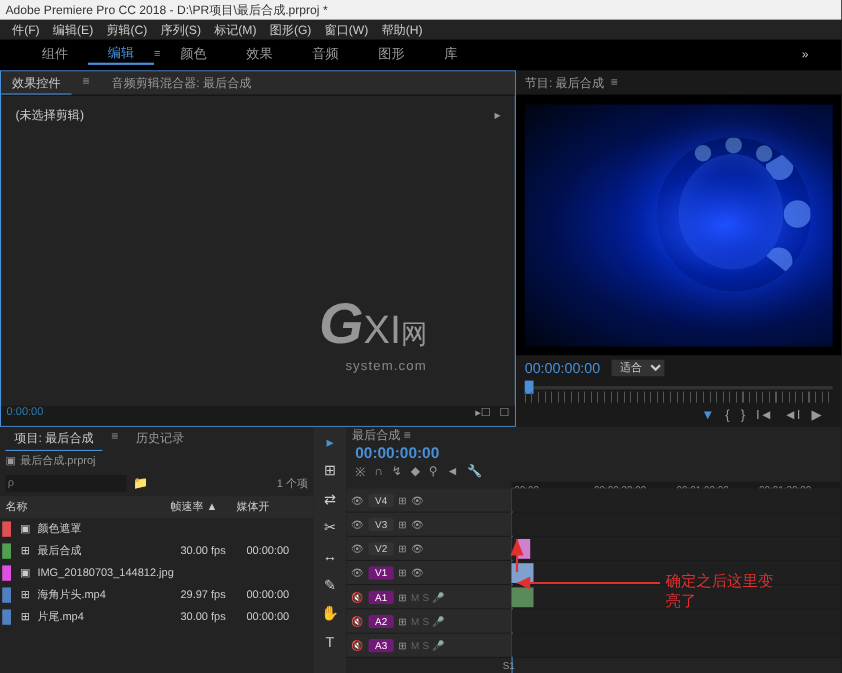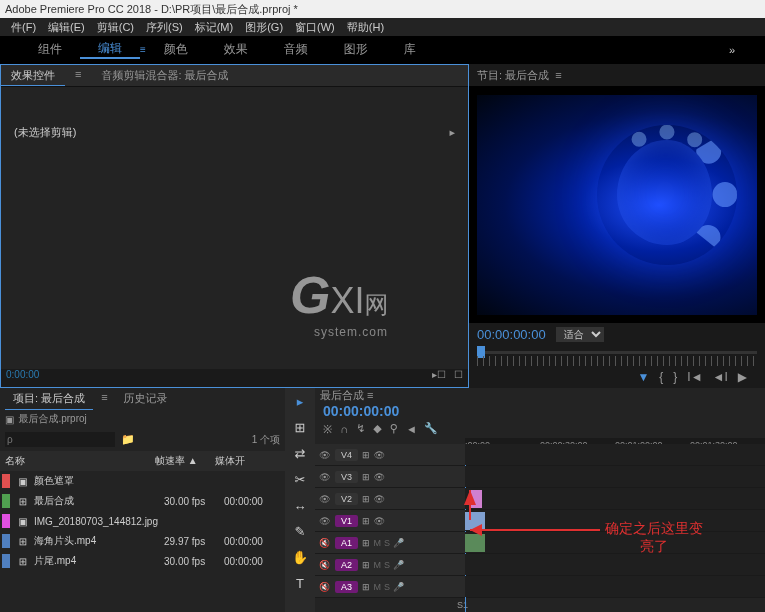--- a/index.html
+++ b/index.html
@@ -10,21 +10,21 @@
 .tabbar { background: #000000; height: 28px; display: flex; align-items: center; padding: 0 20px; border-bottom: 1px solid #000; }
 .tabbar .tab { padding: 0 18px; font-size: 12px; color: #999; }
 .tabbar .tab.active { color: #4a90d9; border-bottom: 2px solid #4a90d9; }
 .tabbar .hamburger { margin-left: auto; padding: 0 10px; color: #ccc; }
 .main-row { display: flex; height: 324px; }
 .left-panel { width: 469px; background: #232323; border: 1px solid #4a90d9; position: relative; }
 .panel-tabs { display: flex; height: 22px; background: #2a2a2a; border-bottom: 1px solid #111; }
 .panel-tabs .ptab { padding: 3px 10px; font-size: 11px; color: #999; }
 .panel-tabs .ptab.active { color: #ccc; border-bottom: 1px solid #4a90d9; }
 .effect-content { padding: 8px; height: 280px; position: relative; }
-.no-clip { display: flex; justify-content: space-between; align-items: center; padding: 2px 5px; margin-top: 28px; }
+.no-clip { display: flex; justify-content: space-between; align-items: center; padding: 2px 5px; }
 .timecode-bar { position: absolute; bottom: 0; left: 0; right: 0; height: 18px; background: #1a1a1a; display: flex; align-items: flex-start; padding: 0 5px; font-size: 10px; color: #2a7ab0; }
 .timecode-bar .icons { margin-left: auto; display: flex; gap: 8px; color: #999; }
 .right-panel { flex: 1; background: #1a1a1a; display: flex; flex-direction: column; }
 .program-tabs { height: 22px; display: flex; align-items: center; padding: 0 8px; font-size: 11px; color: #999; }
 .program-view { flex: 1; background: #000; display: flex; align-items: center; justify-content: center; overflow: hidden; }
 .video-frame { width: 280px; height: 220px; background: radial-gradient(ellipse at 65% 50%, #2050ff 0%, #0020a0 30%, #001050 60%, #000510 100%); position: relative; }
 .particle-swirl { position: absolute; right: 20px; top: 30px; width: 140px; height: 140px; border-radius: 50%; border: 20px solid transparent; border-right: 25px dotted rgba(100,150,255,0.6); border-top: 15px dotted rgba(150,200,255,0.4); box-shadow: inset 0 0 30px rgba(50,100,255,0.5), 0 0 40px rgba(30,80,255,0.4); }
 .program-controls { padding: 4px 8px; }
 .prog-time-row { display: flex; align-items: center; gap: 10px; }
 .prog-time { color: #4a90d9; font-size: 13px; }
@@ -356,16 +356,16 @@
   <div class="sub" style="margin-left:24px;">system.com</div>
 </div>
 
 <svg class="arrow-svg" style="left:460px; top:480px;" width="150" height="70">
   <line x1="10" y1="50" x2="140" y2="50" stroke="#e03030" stroke-width="2"></line>
   <polygon points="10,50 22,44 22,56" fill="#e03030"></polygon>
   <polygon points="10,10 4,25 16,25" fill="#e03030"></polygon>
   <line x1="10" y1="10" x2="10" y2="40" stroke="#e03030" stroke-width="2"></line>
 </svg>
 
-<div class="annotation" style="left:605px; top:520px;text-align:center;">
+<div class="annotation" style="left:605px; top:520px;">
   <div>确定之后这里变</div>
   <div>亮了</div>
 </div>
 
 </body></html>

